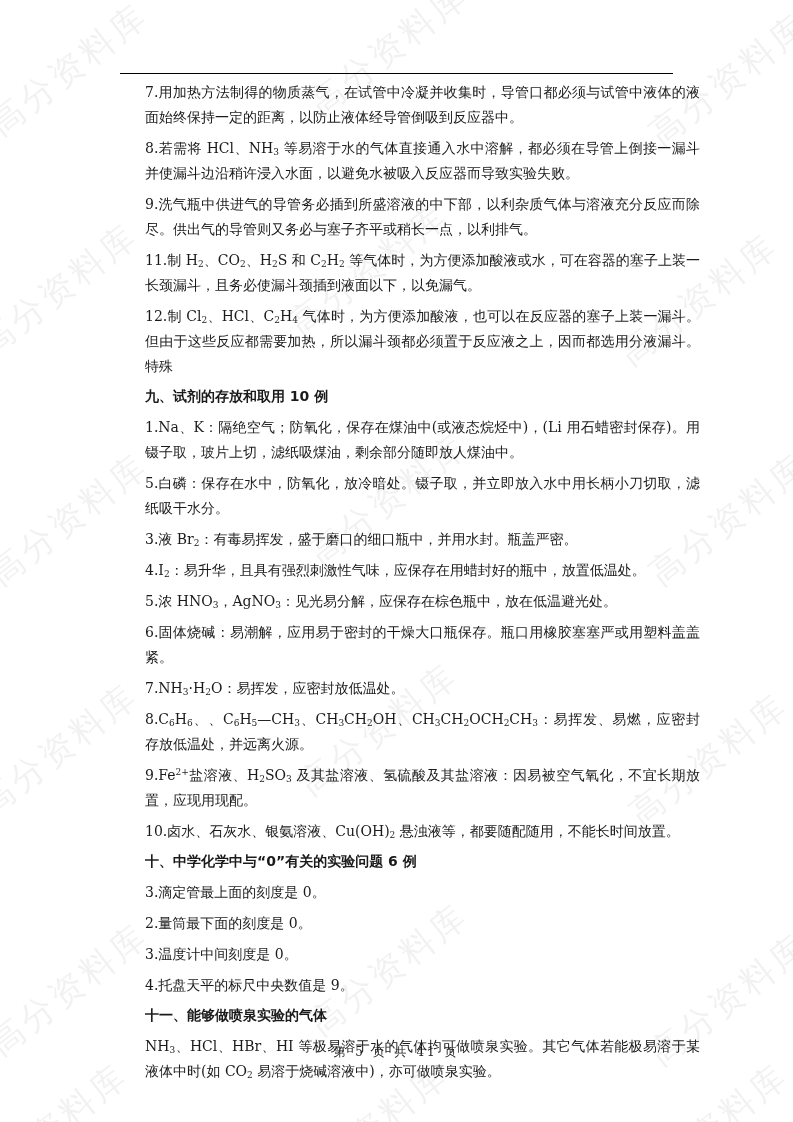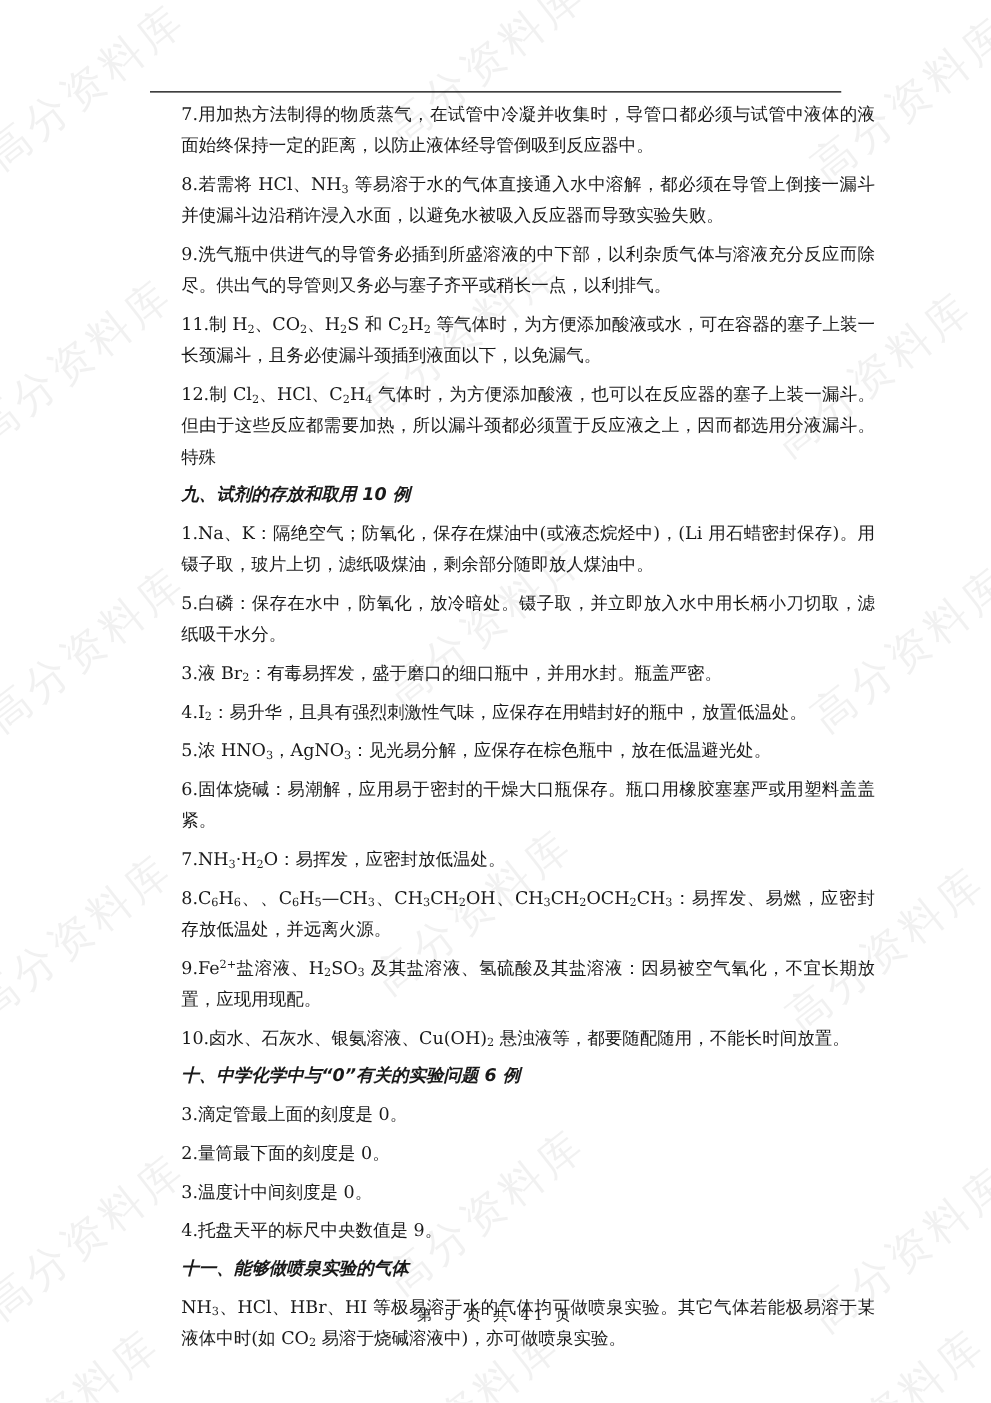--- a/index.html
+++ b/index.html
@@ -20,21 +20,21 @@
       border-top: 1.3px solid #000;
       z-index: 1;
     }
     .content {
       position: absolute; left: 120px; top: 80px; width: 555px; z-index: 1;
       font-size: 14px; line-height: 25px; text-align: justify; margin-left: 25px;
     }
     .para { margin: 0 0 6px 0; }
     .heading {
       font-family: "DejaVu Sans", "Liberation Sans", sans-serif;
-      font-weight: bold; font-size: 14px; line-height: 22px; margin: 2px 0 8px 0; font-style: italic;
+      font-weight: bold; font-size: 14px; line-height: 22px; margin: 2px 0 8px 0;
     }
     sub { font-size: 9px; vertical-align: -2px; line-height: 0; }
     sup { font-size: 9px; vertical-align: 5px; line-height: 0; }
     .footer {
       position: absolute; left: 0; width: 793px; top: 1044px; text-align: center;
       font-size: 12px; letter-spacing: 3px; z-index: 1;
       font-family: "DejaVu Serif", "Liberation Serif", serif;
     }
   </style>
 </head>

